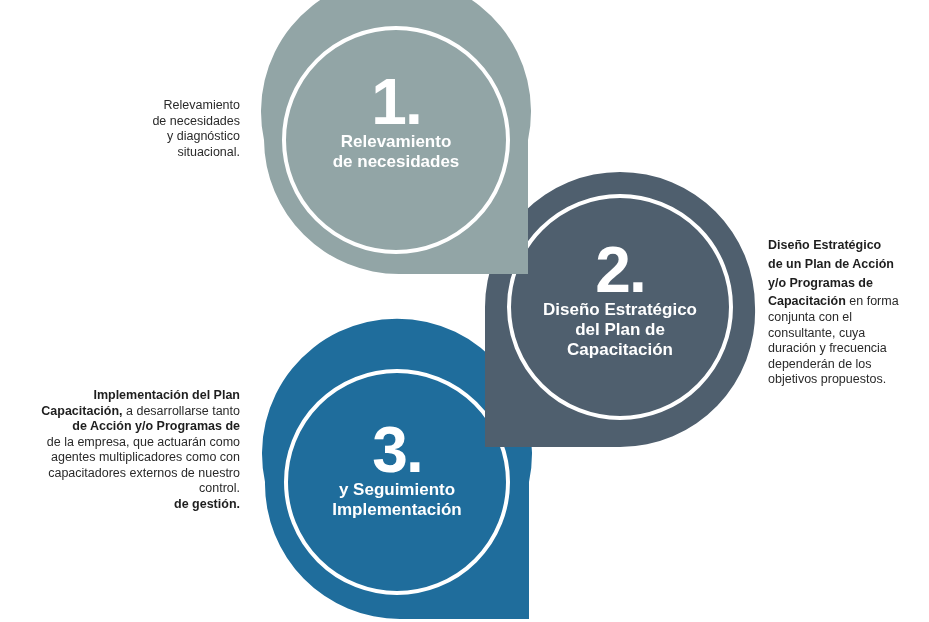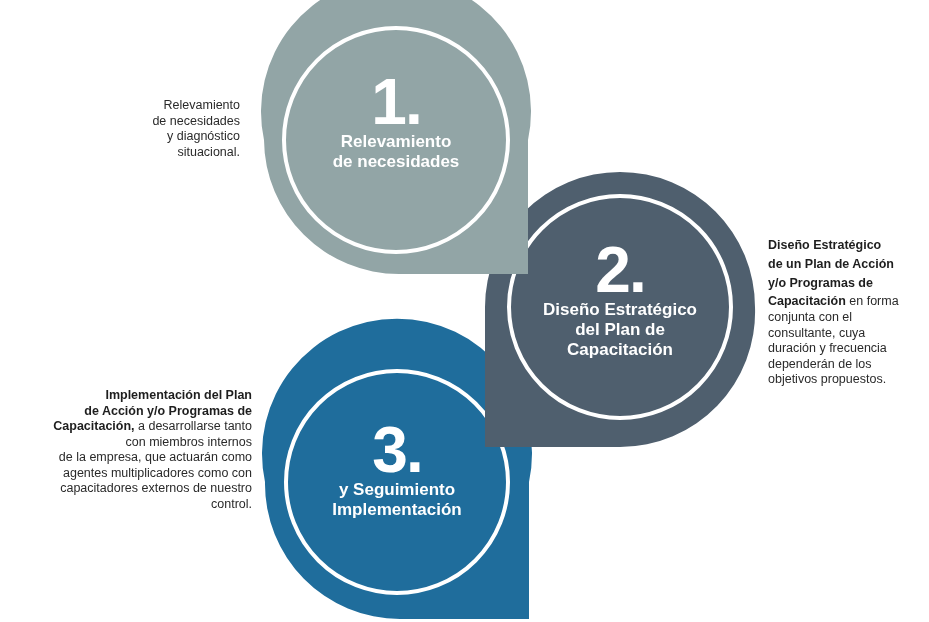--- a/index.html
+++ b/index.html
@@ -69,24 +69,24 @@
     <div style="line-height:19px;"><b>de un Plan de Acción</b></div>
     <div style="line-height:19px;"><b>y/o Programas de</b></div>
     <div style="line-height:17px;"><b>Capacitación</b><span> en forma</span></div>
     <div>conjunta con el</div>
     <div>consultante, cuya</div>
     <div>duración y frecuencia</div>
     <div>dependerán de los</div>
     <div>objetivos propuestos.</div>
   </div>
 
-  <div class="desc right-aligned" style="left:0px; top:388px; width:240px;padding-left:12px;">
+  <div class="desc right-aligned" style="left:0px; top:388px; width:240px;">
     <div><b>Implementación del Plan</b></div>
+    <div><b>Capacitación,</b><span> a desarrollarse tanto</span></div>
     <div><b>de Acción y/o Programas de</b></div>
-    <div><b>Capacitación,</b><span> a desarrollarse tanto</span></div>
-    <div>con miembros internos</div>
     <div>de la empresa, que actuarán como</div>
     <div>agentes  multiplicadores como con</div>
     <div>capacitadores externos de nuestro</div>
     <div>control.</div>
+    <div><b>de gestión.</b></div>
   </div>
 
 </div>
 
 </body></html>

